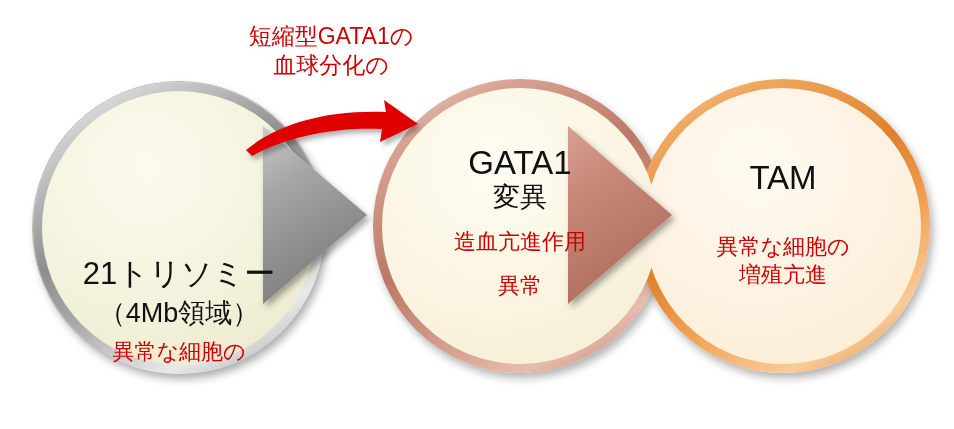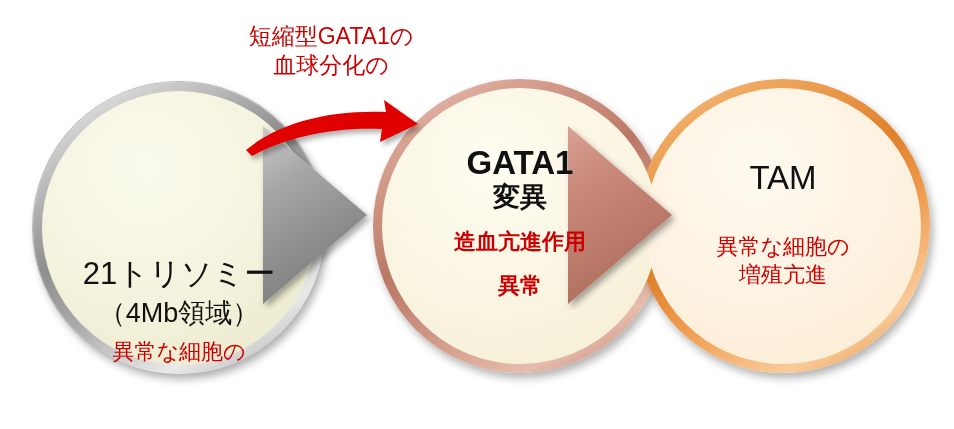--- a/index.html
+++ b/index.html
@@ -205,21 +205,21 @@
 
   <div class="node" id="node1">
     <div class="node-inner">
       <div class="title-main">21トリソミー</div>
       <div class="title-sub" style="margin-top:6px;">（4Mb領域）</div>
       <div class="desc" style="margin-top:12px;">異常な細胞の</div>
     </div>
   </div>
 
   <div class="node" id="node2">
-    <div class="node-inner" style="transform:translateY(-4px);font-weight:bold;">
+    <div class="node-inner" style="transform:translateY(-4px);">
       <div class="title-main" style="font-size:33px;">GATA1</div>
       <div class="title-sub" style="margin-top:0;">変異</div>
       <div class="desc" style="margin-top:18px;">造血亢進作用</div>
       <div class="desc" style="margin-top:19px;">異常</div>
     </div>
   </div>
 
   <div class="node" id="node3">
     <div class="node-inner" style="transform:translateY(-2px);justify-content:flex-end;">
       <div class="title-main" style="font-size:33px;">TAM</div>

